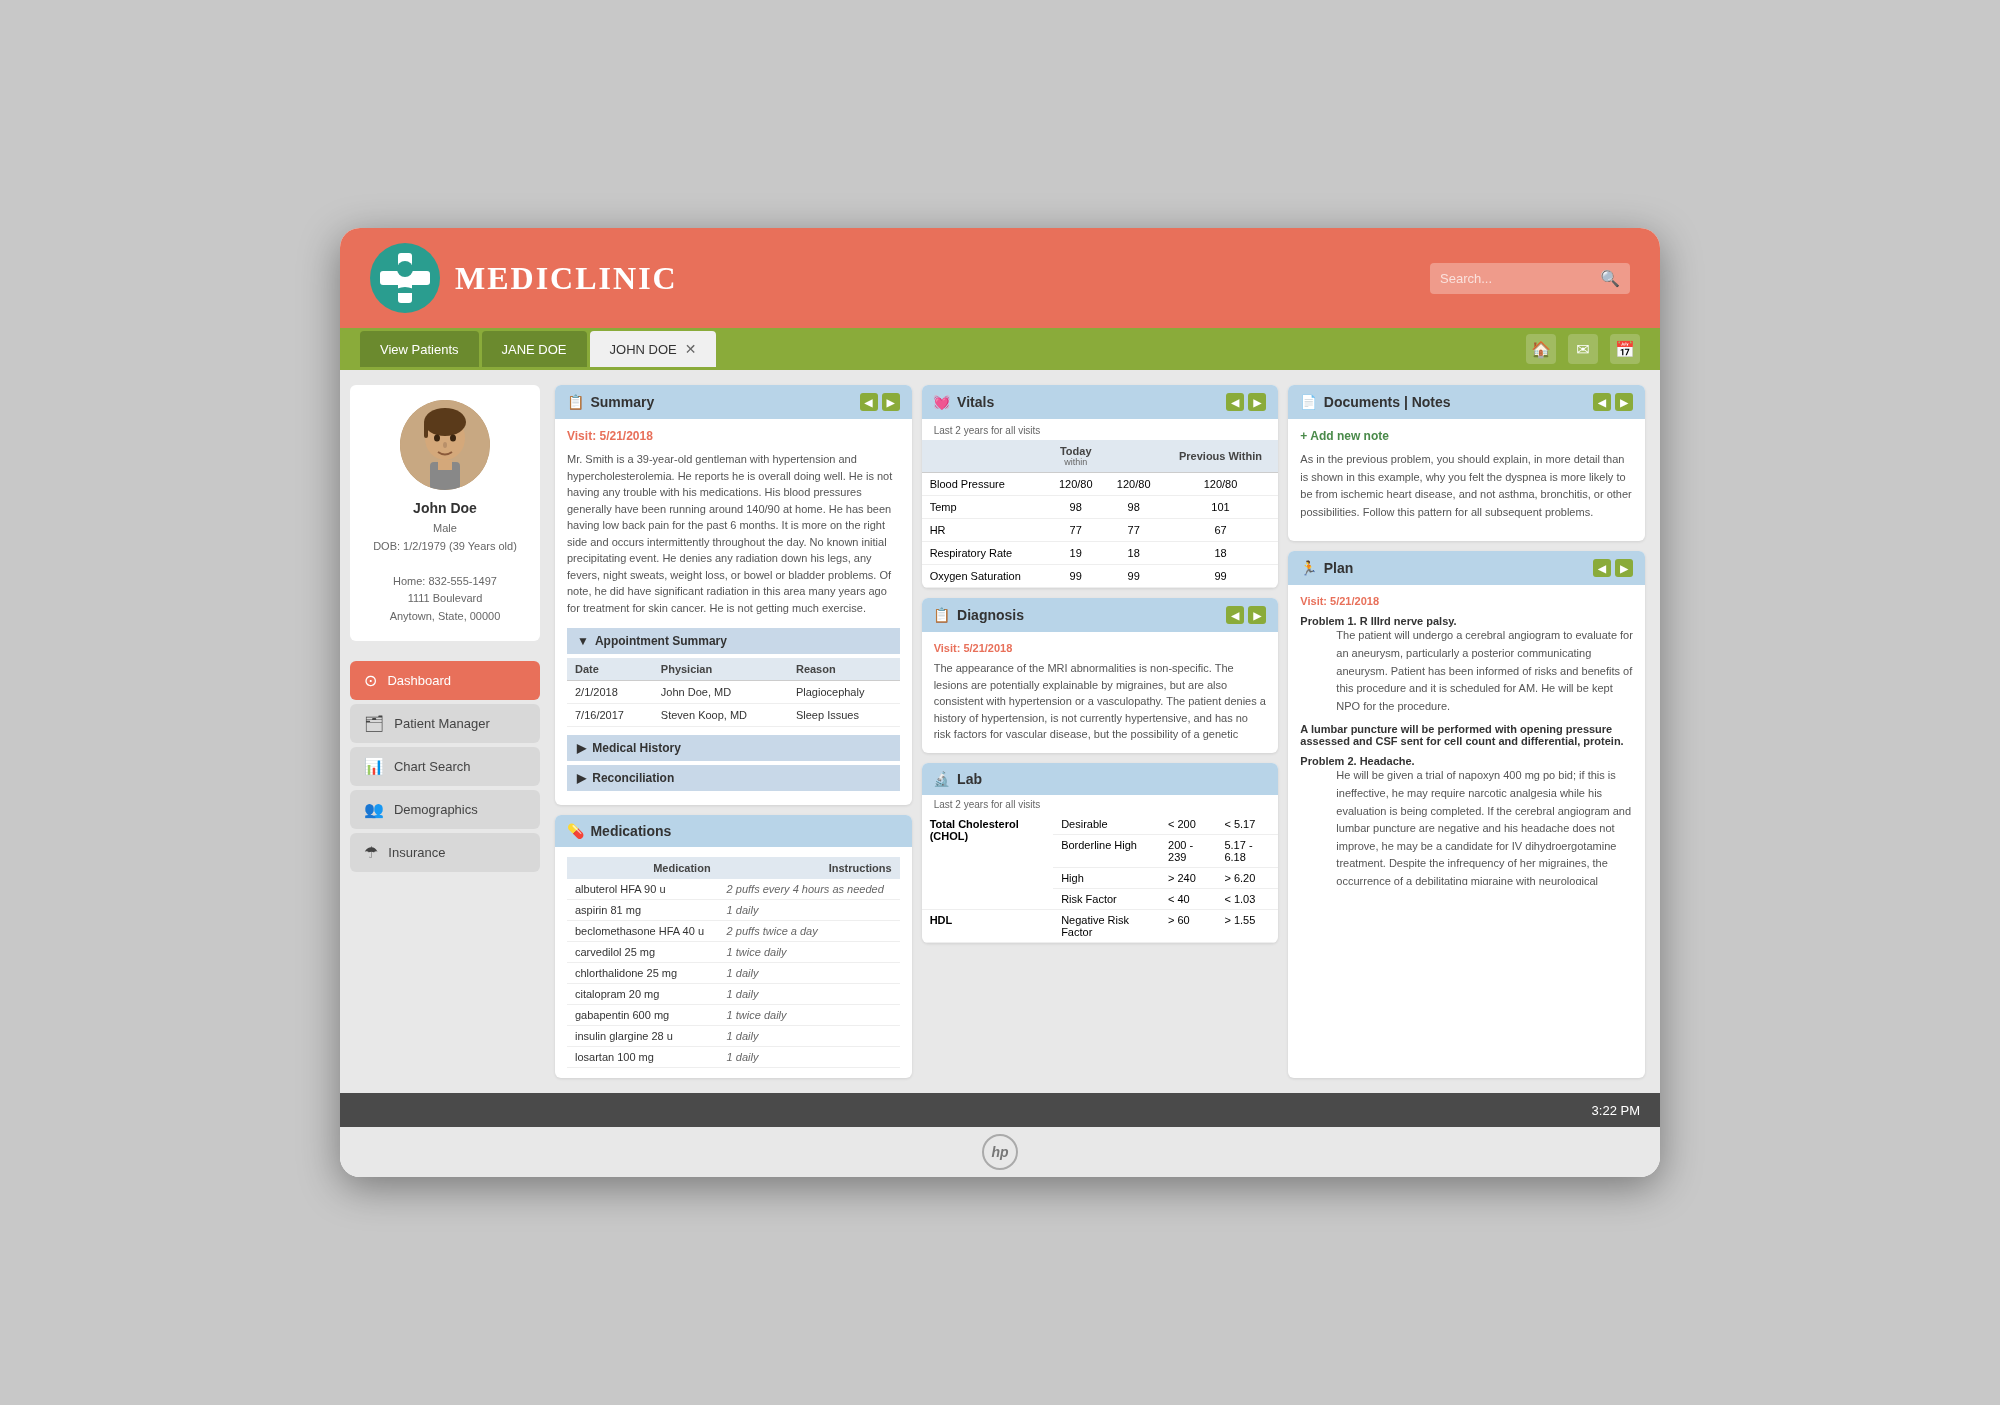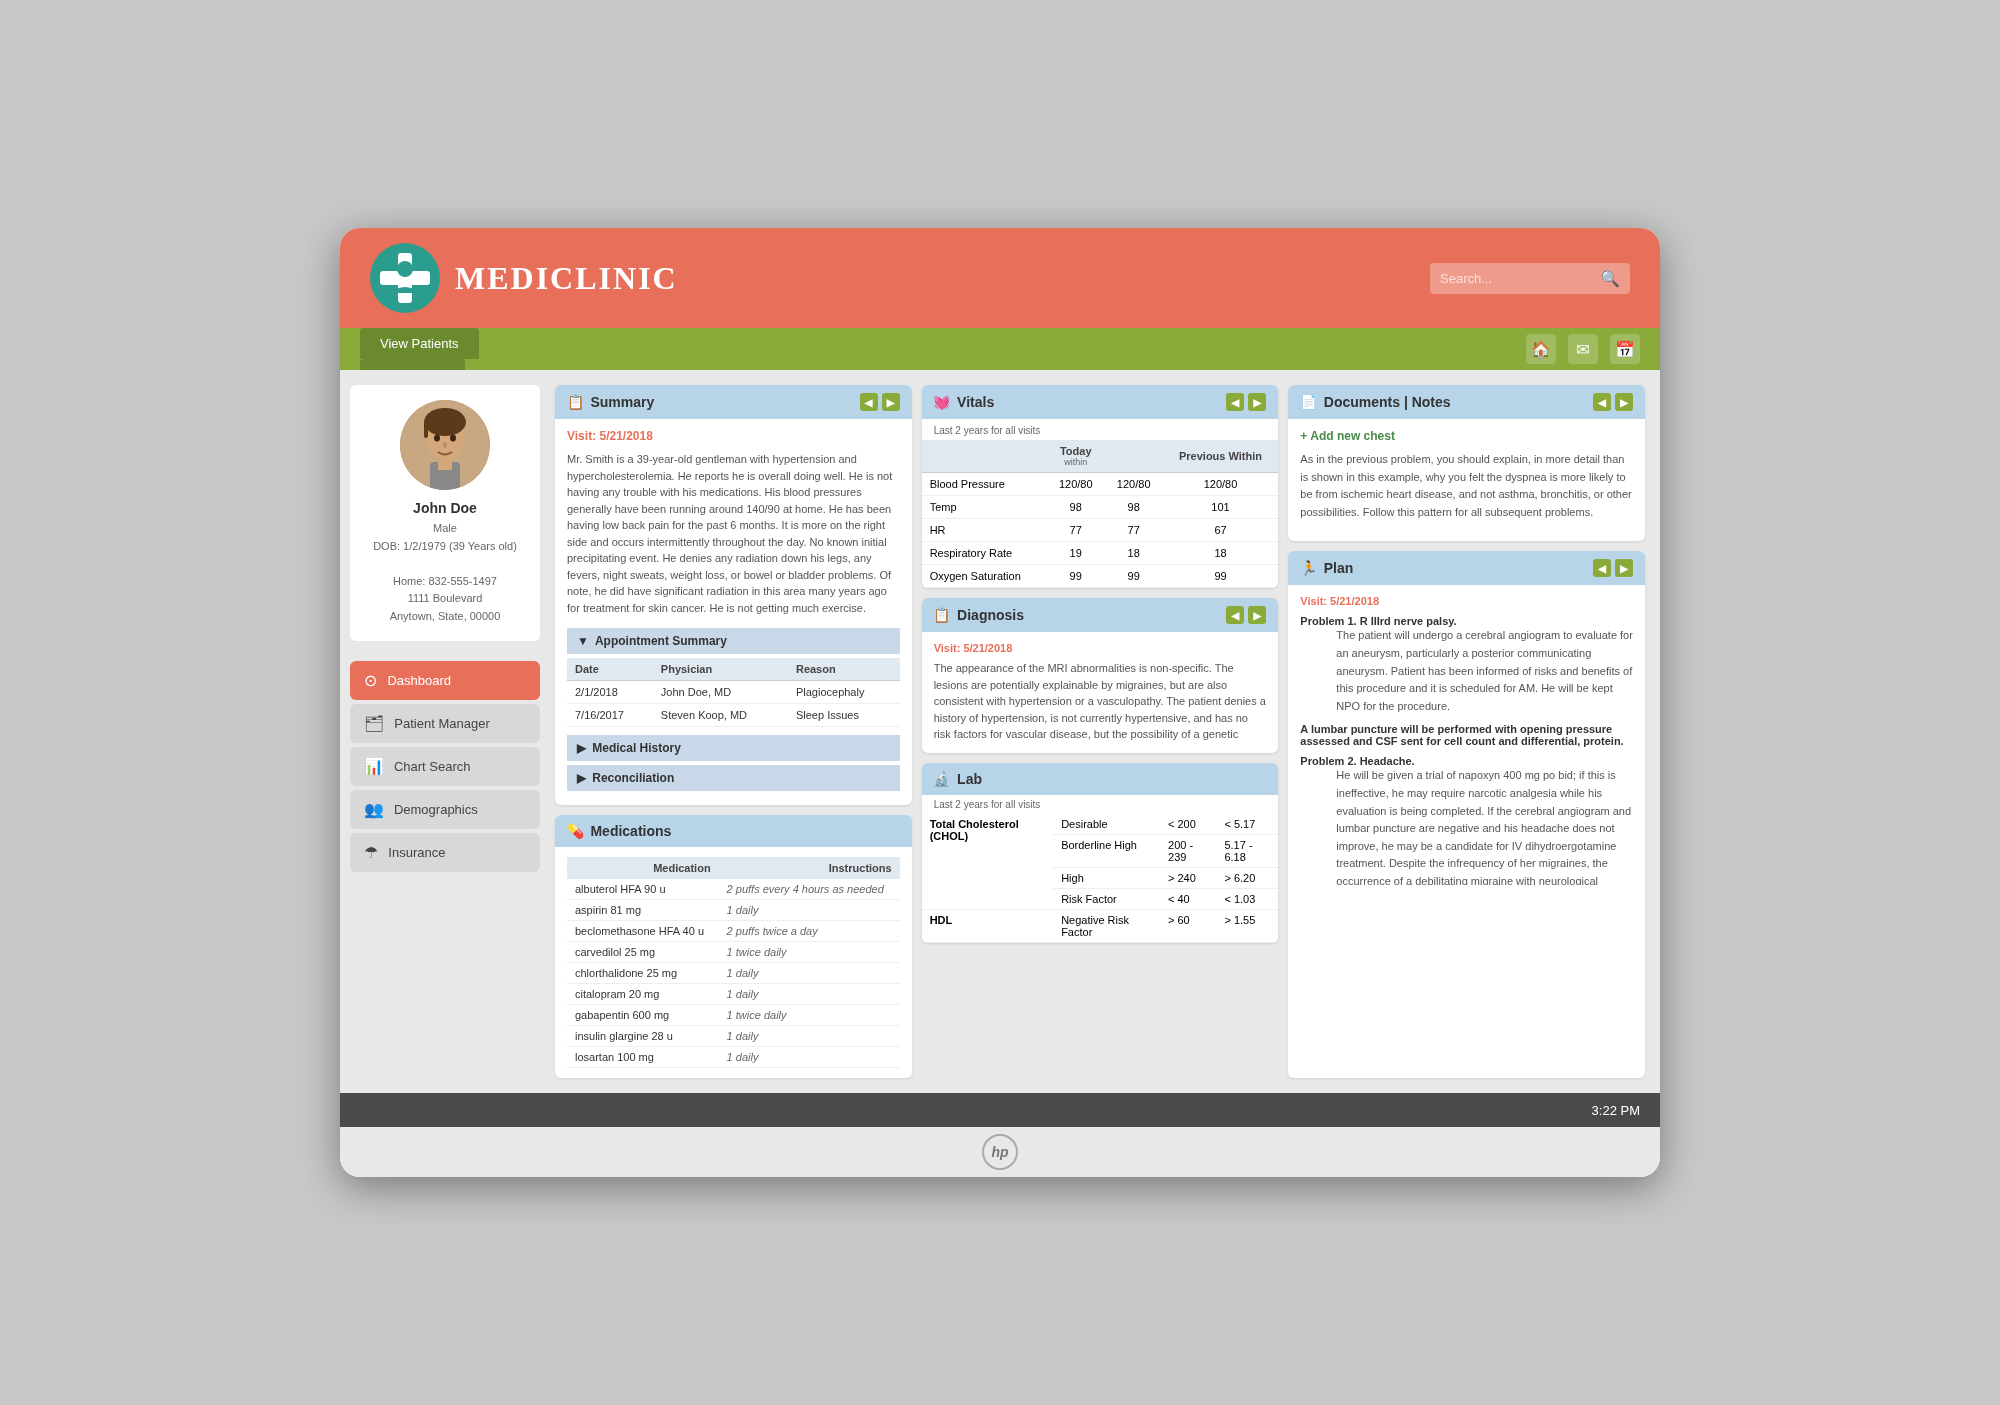--- a/index.html
+++ b/index.html
@@ -70,23 +70,22 @@
     .navbar {
       background: #8aab3a;
       display: flex;
       align-items: center;
       justify-content: space-between;
       padding: 0 20px;
       height: 42px;
     }
     .tabs {
       display: flex;
-      align-items: flex-start;
+      align-items: center;
       height: 42px;
-      flex-direction: column;
     }
     .tab {
       padding: 8px 20px;
       font-size: 13px;
       cursor: pointer;
       color: white;
       background: #6b8a2e;
       border-radius: 4px 4px 0 0;
       margin-right: 3px;
       display: flex;
@@ -766,21 +765,21 @@
               <span>📄</span>
               <span>Documents | Notes</span>
             </div>
             <div class="panel-nav">
               <div class="panel-nav-btn">◀</div>
               <div class="panel-nav-btn">▶</div>
             </div>
           </div>
           <div class="panel-body">
             <button class="add-note-btn">
-              <span>+ Add new chest</span>
+              <span>+ Add new note</span>
             </button>
             <div class="doc-text" style="margin-bottom:10px;">As in the previous problem, you should explain, in more detail than is shown in this example, why you felt the dyspnea is more likely to be from ischemic heart disease, and not asthma, bronchitis, or other possibilities. Follow this pattern for all subsequent problems.</div>
           </div>
         </div>
 
         <div class="panel" style="flex:1;overflow:hidden;">
           <div class="panel-header">
             <div class="panel-header-title">
               <span>🏃</span>
               <span>Plan</span>

